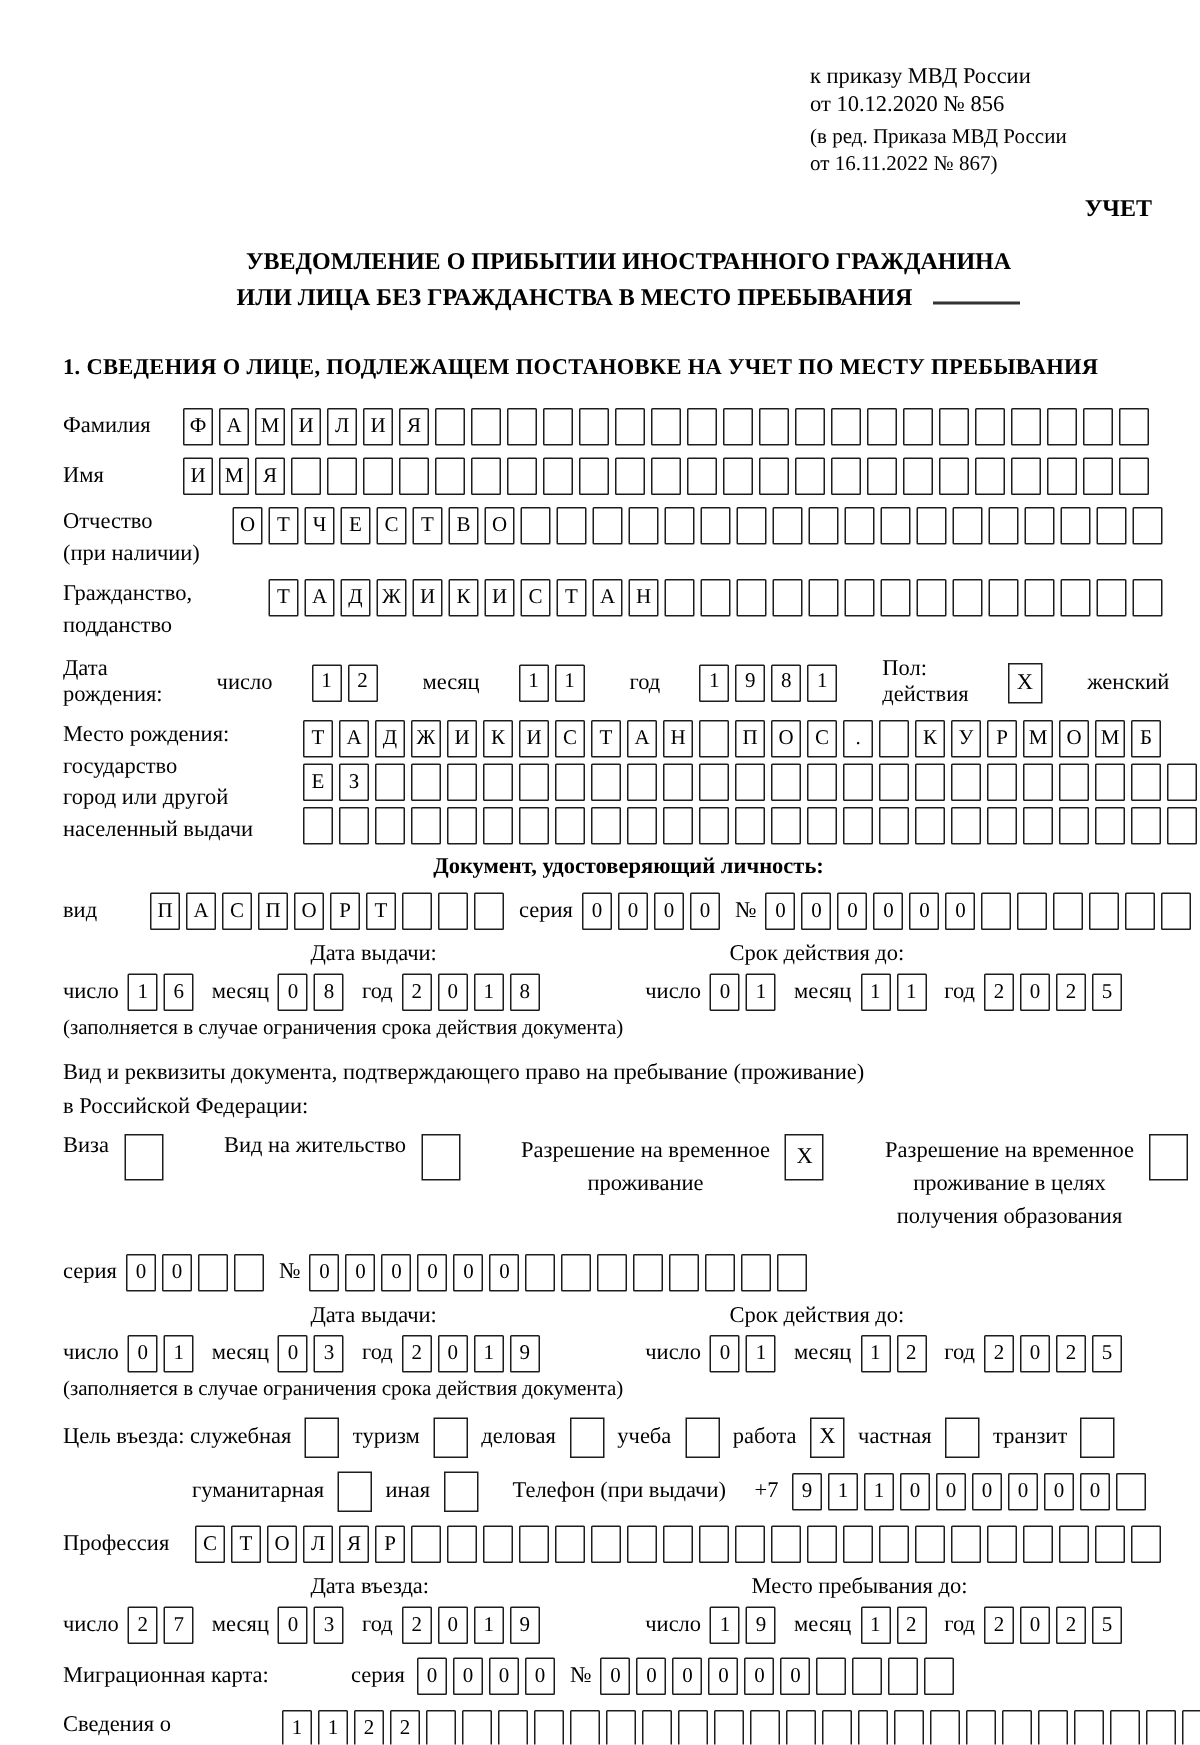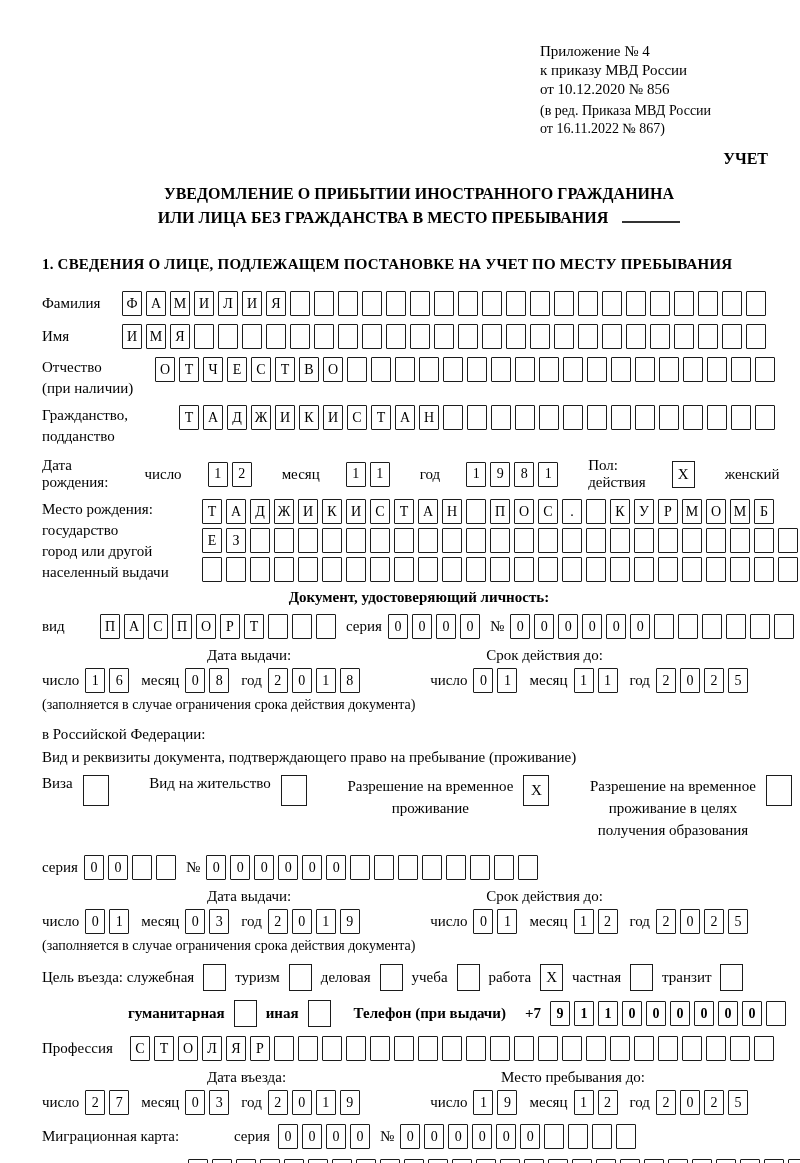--- a/index.html
+++ b/index.html
@@ -45,30 +45,29 @@
   .dlbl{margin-right:6px;}
   .dlbl2{margin-left:12px;margin-right:6px;}
   .note{text-align:left;padding-right:40px;font-size:14px;margin-bottom:10px;}
   .para{line-height:23px;margin-bottom:6px;}
   
   .ckrow{display:flex;align-items:flex-start;justify-content:space-between;margin:4px 0 14px 0;padding-right:4px;}
   .ckitem{display:flex;align-items:flex-start;gap:10px;}
   .mlbl{text-align:center;line-height:22px;}
   
   .purpose{display:flex;align-items:center;gap:9px;margin-bottom:9px;flex-wrap:nowrap;}
-  .indent{padding-left:86px;font-weight:bold;}
+  .indent{padding-left:86px;}
   .phone-gap{margin-left:14px;margin-right:10px;}
 </style>
 </head>
 <body>
 
 <div class="page">
 
   <div class="appendix">
-    <div>Приложение № 4</div>
     <div>к приказу МВД России</div>
     <div>от 10.12.2020 № 856</div>
     <div class="amend">
       <div>(в ред. Приказа МВД России</div>
       <div>от 16.11.2022 № 867)</div>
     </div>
   </div>
 
   <div class="form-label">УЧЕТ</div>
 
@@ -410,22 +409,22 @@
           <span class="cell">2</span>
           <span class="cell">0</span>
           <span class="cell">2</span>
           <span class="cell">5</span>
         </div>
     </div>
   </div>
   <div class="note">(заполняется в случае ограничения срока действия документа)</div>
 
   <div class="para">
+    <div>Вид и реквизиты документа, подтверждающего право на пребывание (проживание)</div>
     <div>в Российской Федерации:</div>
-    <div>Вид и реквизиты документа, подтверждающего право на пребывание (проживание)</div>
   </div>
 
   <div class="ckrow">
     <div class="ckitem">
       <span>Виза</span>
       <span class="checkbox ck-lg"></span>
     </div>
     <div class="ckitem">
       <span>Вид на жительство</span>
       <span class="checkbox ck-lg"></span>

